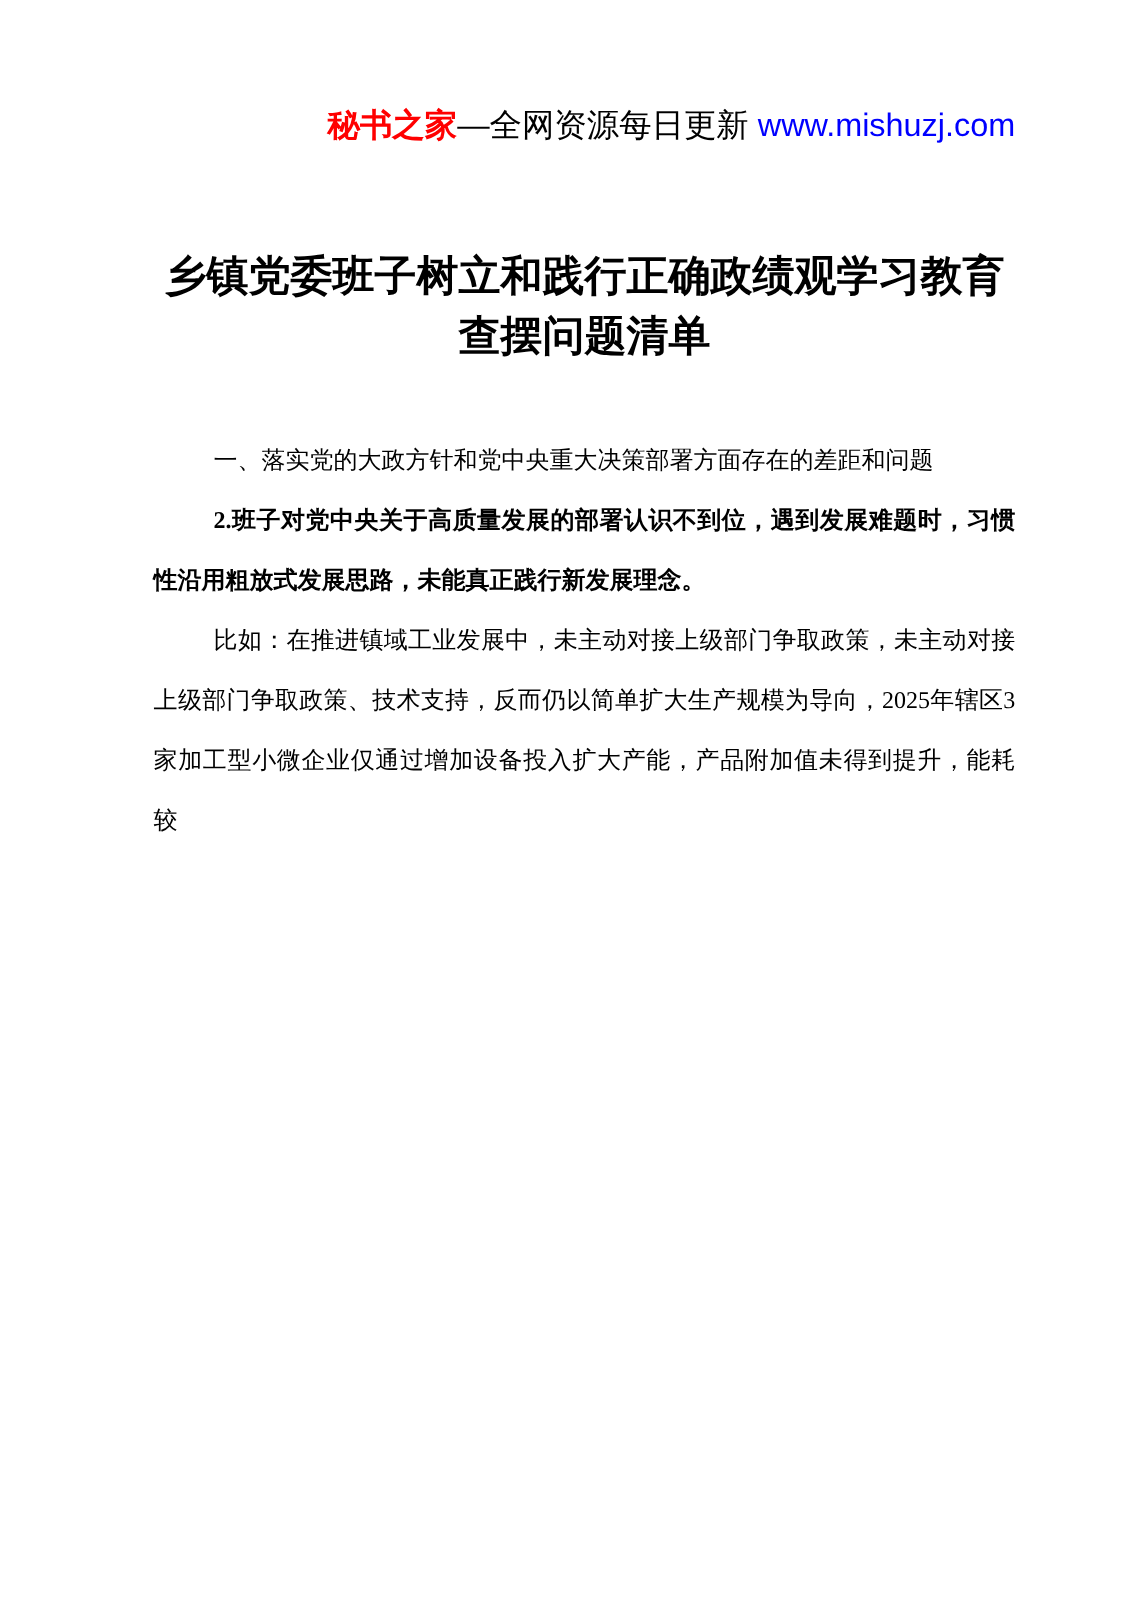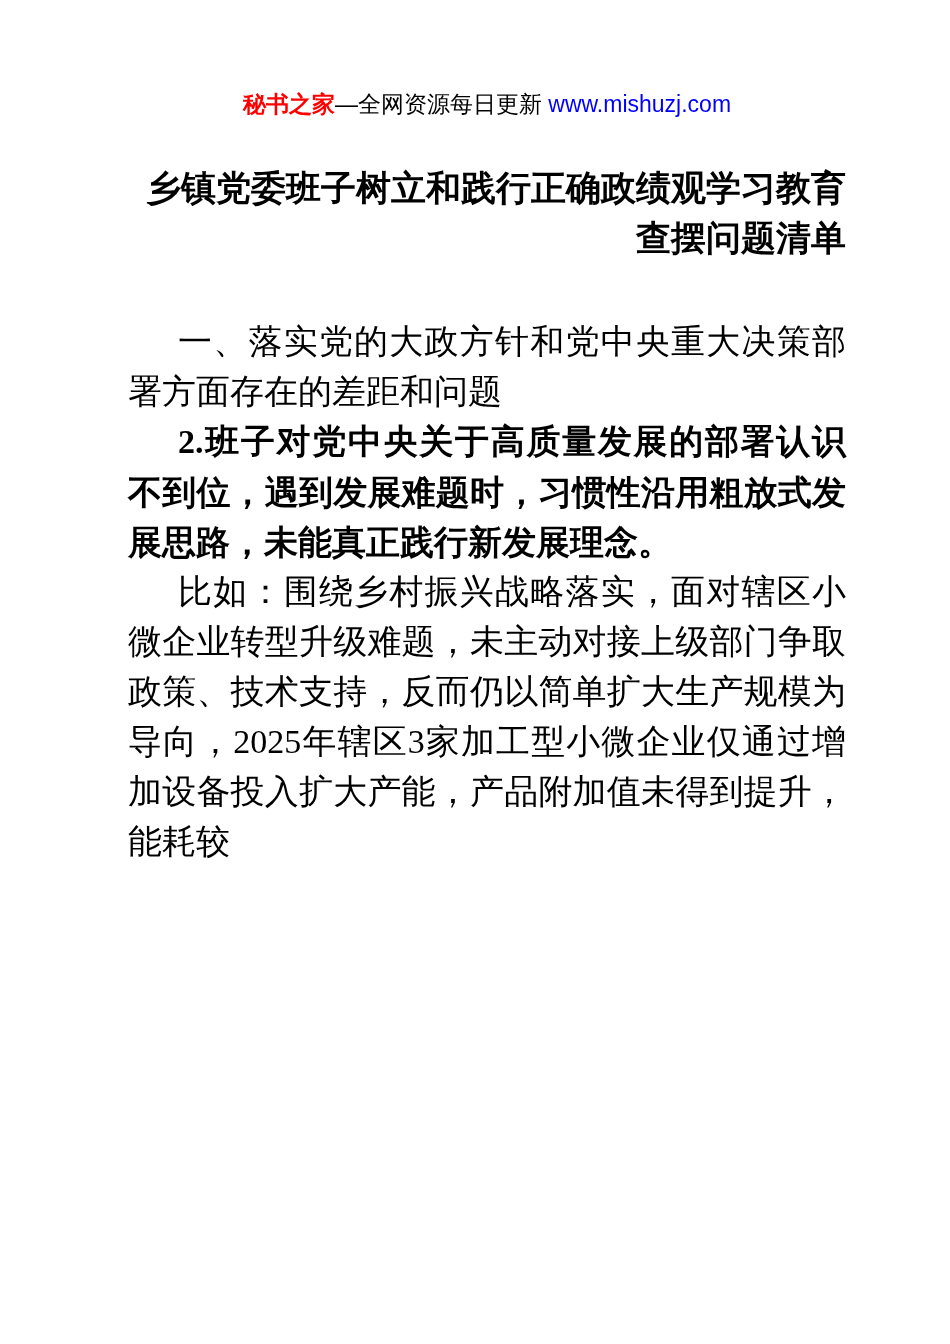--- a/index.html
+++ b/index.html
@@ -13,56 +13,56 @@
     color: #000000;
   }
   .page {
     width: 950px;
     height: 1344px;
     position: relative;
   }
   
   .header {
     margin: 86px 104px 0 128px;
-    text-align: center;
-    font-size: 23px;
+    text-align: right;
+    font-size: 27px;
     line-height: 36px;
     white-space: nowrap;
   }
   .site-name {
     color: #ff0000;
     font-weight: 700;
     font-family: "Liberation Serif", serif;
   }
   .tagline {
     color: #000000;
     font-family: "Liberation Sans", sans-serif;
   }
   .site-url {
     color: #0000ff;
     font-family: "Liberation Sans", sans-serif;
     text-decoration: none;
   }
   
   .doc-title {
-    margin: 40px 104px 0 128px;
-    text-align: right;
+    margin: 84px 104px 0 128px;
+    text-align: center;
     font-family: "Liberation Sans", sans-serif;
     font-weight: 600;
     font-size: 35px;
     line-height: 50px;
   }
   
   .content {
     margin: 53px 104px 0 128px;
     width: 718px;
   }
   .content p {
     margin: 0;
-    font-size: 34px;
+    font-size: 20px;
     line-height: 50px;
     text-align: justify;
     text-indent: 50px;
     word-break: break-all;
   }
   p.section-heading {
     font-family: "Liberation Sans", sans-serif;
     font-weight: 400;
   }
   p.bold-para {
@@ -90,17 +90,17 @@
   <div class="doc-title">乡镇党委班子树立和践行正确政绩观学习教育查摆问题清单</div>
 
   <div class="content">
 
     <p class="section-heading">一、落实党的大政方针和党中央重大决策部署方面存在的差距和问题</p>
 
 
 
     <p class="bold-para"><span class="para-num">2.</span><span>班子对党中央关于高质量发展的部署认识不到位，遇到发展难题时，习惯性沿用粗放式发展思路，未能真正践行新发展理念。</span></p>
 
-    <p class="normal-para">比如：围绕乡村振兴战略落实，面对辖区小微企业转型升级难题，未主动对接上级部门争取政策、技术支持，反而仍以简单扩大生产规模为导向，2025年辖区3家加工型小微企业仅通过增加设备投入扩大产能，产品附加值未得到提升，能耗较</p>
+    <p class="normal-para">比如：在推进镇域工业发展中，未主动对接上级部门争取政策，未主动对接上级部门争取政策、技术支持，反而仍以简单扩大生产规模为导向，2025年辖区3家加工型小微企业仅通过增加设备投入扩大产能，产品附加值未得到提升，能耗较</p>
 
   </div>
 
 </div>
 
 </body></html>

